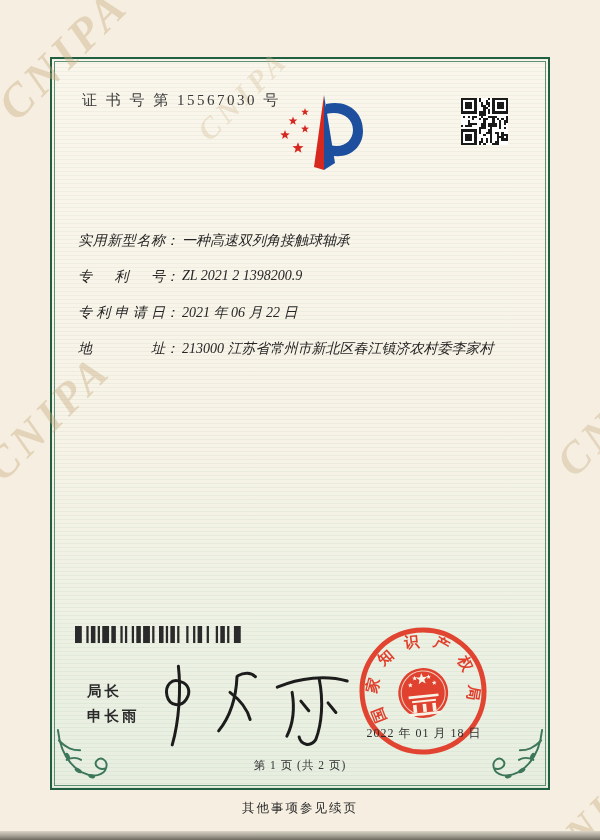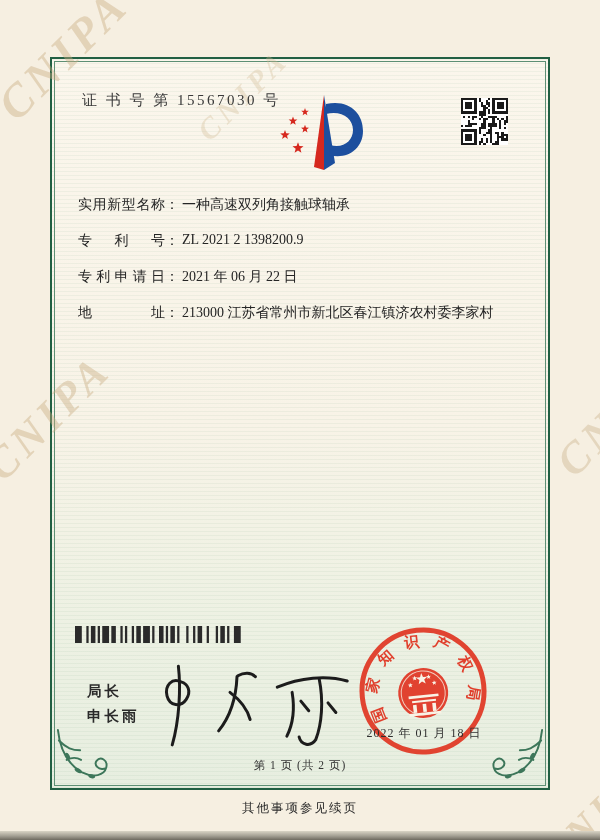--- a/index.html
+++ b/index.html
@@ -52,21 +52,21 @@
     font-size:15px; letter-spacing:2.5px; color:#3a3a3a;
   }
   .logo { position:absolute; left:203px; top:6px; width:92px; height:80px; }
   .qr   { position:absolute; right:18px; top:11px; width:47px; height:47px; }
 
   .title {
     text-align:center; font-size:26px; font-weight:700; letter-spacing:7px;
     color:#141414; line-height:34px; margin-top:0;
   }
 
-  .fields { margin-top:24px; }
+  .fields { margin-top:60px;font-style:italic; }
   .frow { height:36px; font-size:14px; color:#252525; padding-left:4px; white-space:nowrap; }
   .flabel {
     display:inline-block; width:87px; text-align:justify; text-align-last:justify;
     vertical-align:top;
   }
   .flabel2 { display:inline-block; vertical-align:top; }
   .fcolon { display:inline-block; vertical-align:top; }
   .fvalue { display:inline-block; vertical-align:top; margin-left:3px; }
   .grant-pair2 { display:inline-block; margin-left:49px; }
 

